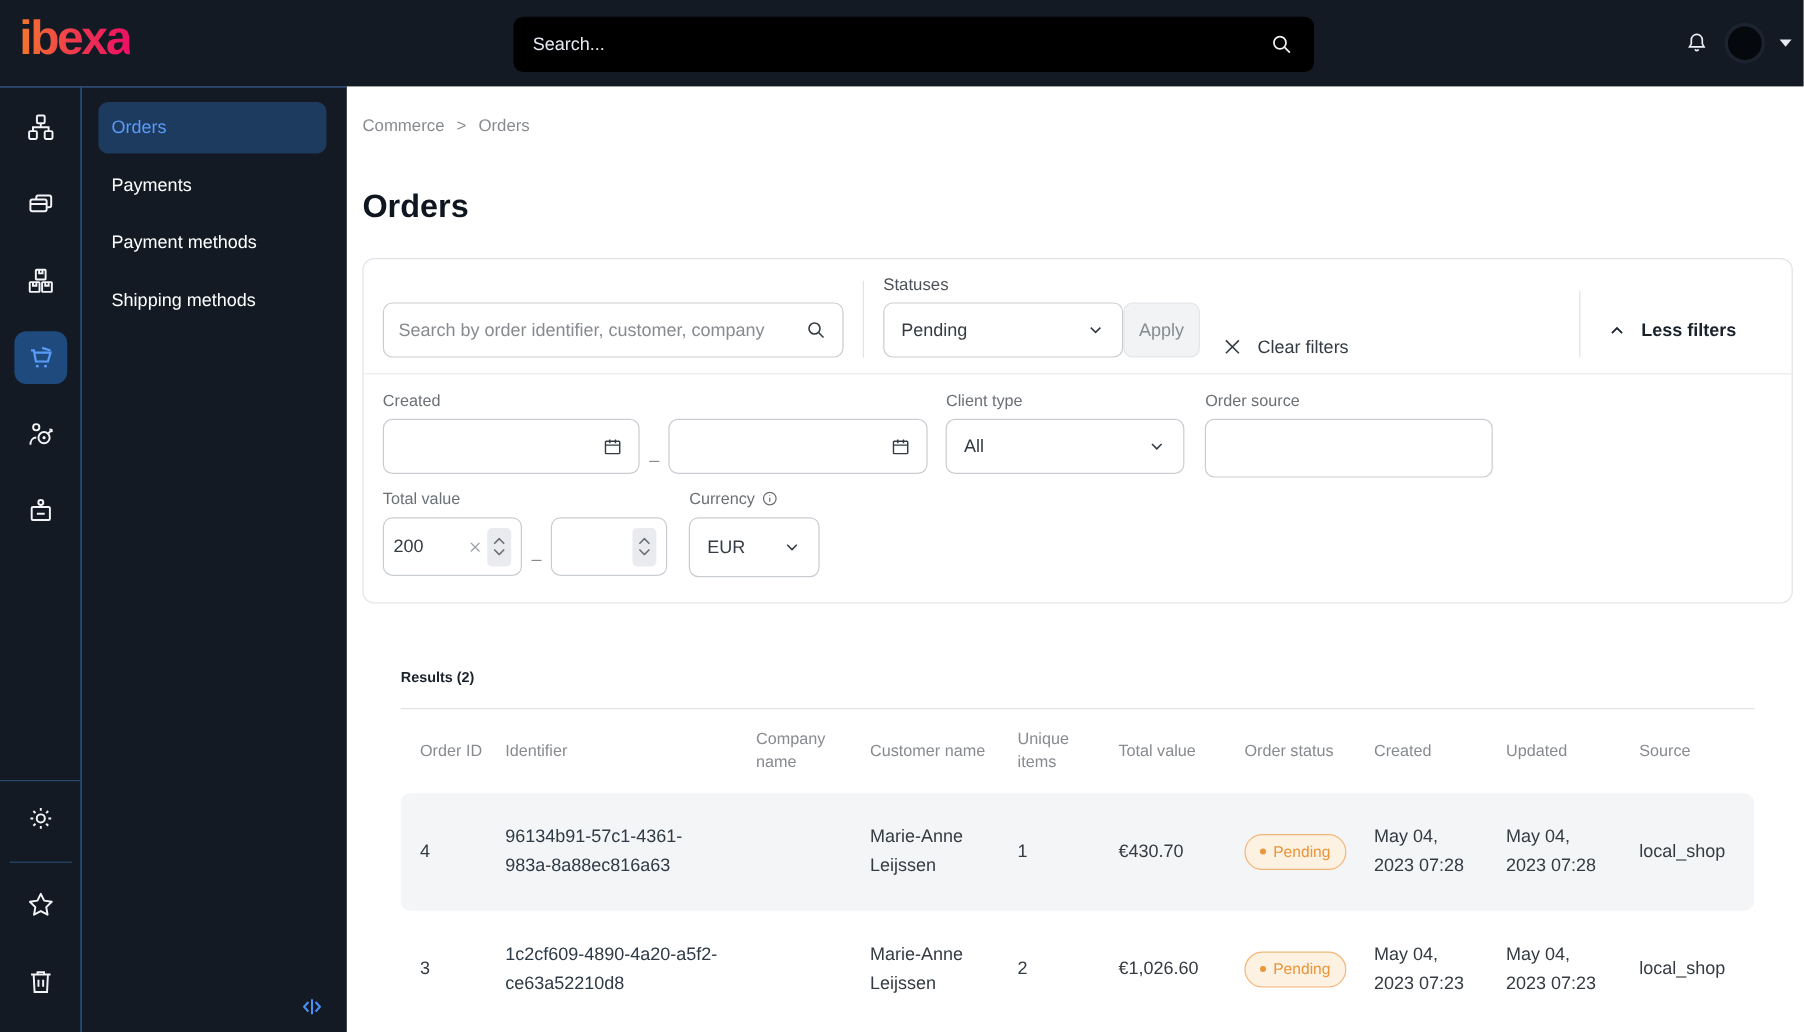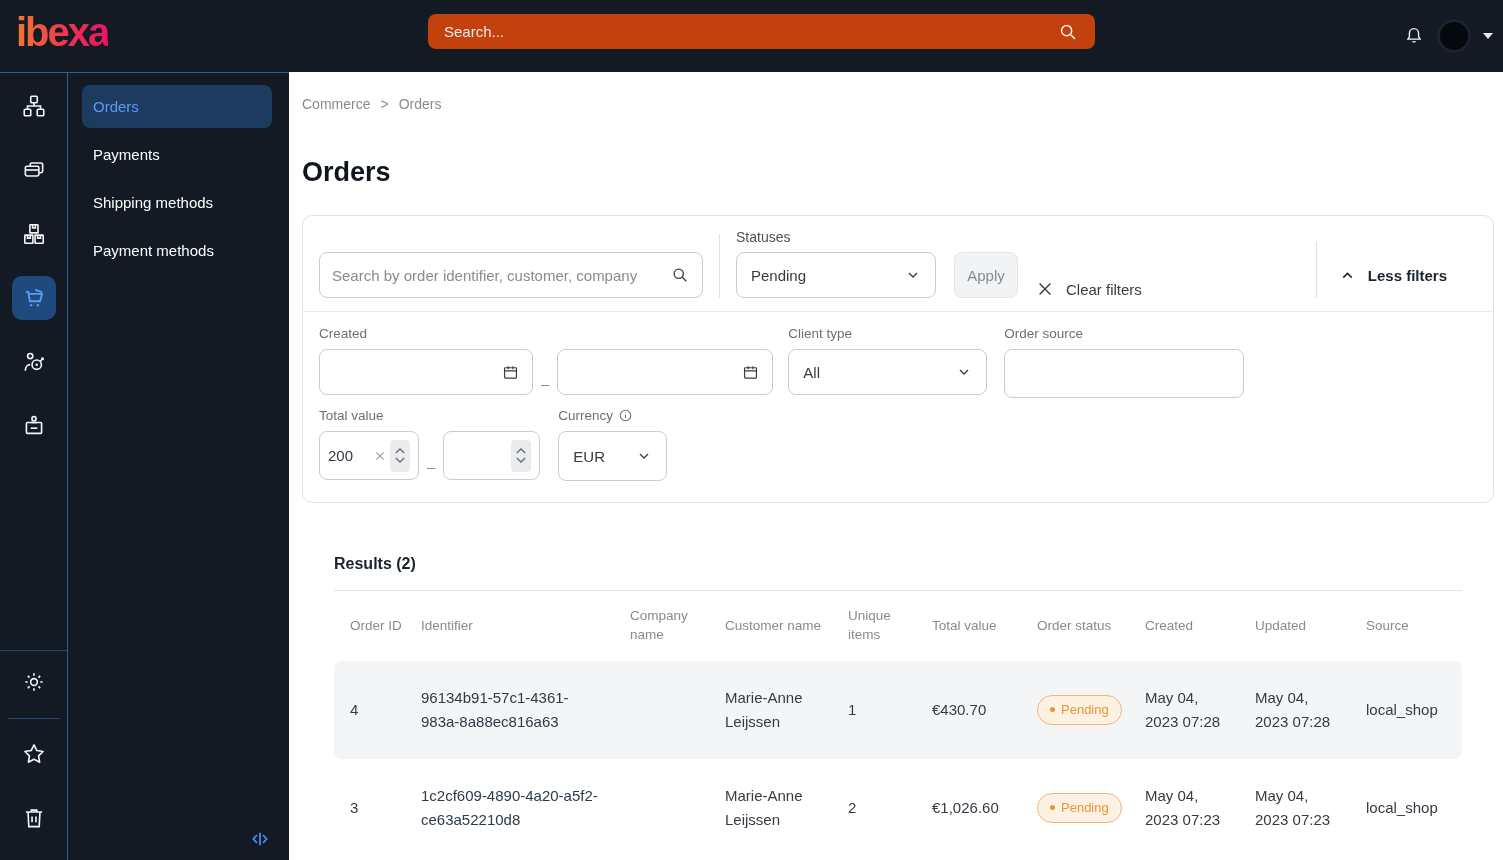--- a/index.html
+++ b/index.html
@@ -4,21 +4,21 @@
 <style>
   *{box-sizing:border-box;margin:0;padding:0}
   html,body{width:1503px;height:860px;overflow:hidden}
   body{font-family:"Liberation Sans",sans-serif;background:#fff;color:#343b42}
 
   
   .topbar{position:absolute;top:0;left:0;width:1503px;height:72px;background:#141a24;z-index:20}
   .logo{position:absolute;left:16px;top:12px;font-size:40px;font-weight:800;letter-spacing:-2px;
         background:linear-gradient(90deg,#f4772e 0%,#ee3450 55%,#ed1164 100%);
         -webkit-background-clip:text;background-clip:text;color:transparent;line-height:1}
-  .topbar-search{position:absolute;left:428px;top:14px;width:667px;height:35px;background:#c2410c;
+  .topbar-search{position:absolute;left:428px;top:14px;width:667px;height:46px;background:#000000;
         border-radius:8px;display:flex;align-items:center;padding:0 16px}
   .topbar-search input{flex:1;background:transparent;border:none;outline:none;color:#eef2f7;font-size:15px;
         font-family:"Liberation Sans",sans-serif}
   .topbar-search input::placeholder{color:#e6ebf2;opacity:1}
   .topbar-right{position:absolute;right:10px;top:0;height:72px;display:flex;align-items:center;gap:12px}
   .avatar{width:34px;height:34px;border-radius:50%;background:#05080d;border:3px solid #1c232e}
   .caret{width:0;height:0;border-left:5px solid transparent;border-right:5px solid transparent;border-top:6px solid #e6ebf2}
 
   
   .shell{position:absolute;top:72px;left:0;width:1503px;height:788px;display:flex}
@@ -62,21 +62,21 @@
   .less-filters{height:46px;display:flex;align-items:center;gap:12px;font-size:15px;font-weight:700;color:#1a222c;cursor:pointer}
   .f-hr{height:1px;background:#e8eaed;margin:13px -16px 14px -16px}
   .f-row23{display:flex}
   .dash{color:#878b90;font-size:15px;align-self:center;margin:22px 8px 0 8px}
   .stepper{width:20px;height:32px;background:#e9ebee;border-radius:4px;display:flex;flex-direction:column;
         align-items:center;justify-content:center;gap:3px;flex:0 0 auto;cursor:pointer}
 
   
   .results-head{margin-left:32px;width:1128px;margin-top:34px;height:54px;border-bottom:1px solid #dfe2e6;
         display:flex;align-items:center}
-  .results-title{font-size:16px;font-weight:700;color:#1a222c}
+  .results-title{font-size:12px;font-weight:700;color:#1a222c}
   .sort-wrap{margin-left:auto;display:flex;align-items:center;height:50px}
   .sort-vdiv{width:1px;height:50px;background:#dfe2e6;margin-right:22px}
   .sort-btn{display:flex;align-items:center;gap:14px;font-size:14px;color:#343b42;cursor:pointer;padding-right:10px}
 
   
   .otable{margin-left:32px;width:1128px}
   .trow{display:grid;grid-template-columns:71px 209px 95px 123px 84px 105px 108px 110px 111px 1fr;
         align-items:center;padding-left:16px}
   .thead{height:70px;color:#878b90;font-size:13.5px;line-height:1.4}
   .thead > div{padding-right:14px}
@@ -194,24 +194,24 @@
   </nav>
 
   <nav class="submenu">
     <div class="menu-item active">
       <span>Orders</span>
     </div>
     <div class="menu-item">
       <span>Payments</span>
     </div>
     <div class="menu-item">
+      <span>Payment methods</span>
+    </div>
+    <div class="menu-item">
       <span>Shipping methods</span>
-    </div>
-    <div class="menu-item">
-      <span>Payment methods</span>
     </div>
 
     <div class="collapse-btn">
       <svg width="24" height="24" viewBox="0 0 24 24" fill="none" stroke="#4a90f8" stroke-width="1.7">
         <path d="M9 8l-3.6 4L9 16"></path>
           <path d="M15 8l3.6 4L15 16"></path>
           <path d="M12 5.8v12.4"></path>
       </svg>
     </div>
   </nav>
@@ -246,21 +246,21 @@
         <div class="f-group" style="width:200px">
           <span class="f-label">Statuses</span>
           <div class="select-box">
             <span>Pending</span>
             <svg width="16" height="16" viewBox="0 0 20 20" fill="none" stroke="#343b42" stroke-width="1.6">
               <path d="M5 7.5l5 5 5-5"></path>
             </svg>
           </div>
         </div>
 
-        <button class="apply-btn" style="margin-left:18px">Apply</button>
+        <button class="apply-btn" style="">Apply</button>
 
         <button class="clear-btn" style="margin-left:18px">
           <svg width="18" height="18" viewBox="0 0 20 20" fill="none" stroke="#343b42" stroke-width="1.5">
             <path d="M4 4l12 12M16 4L4 16"></path>
           </svg>
           <span>Clear filters</span>
         </button>
 
         <div class="vdiv" style="margin-left:auto;height:56px"></div>
 
@@ -315,21 +315,21 @@
           <div class="input-box" style="height:49px">
             <input type="text" value="" style="">
           </div>
         </div>
       </div>
 
       <div class="f-row23" style="margin-top:10px">
         <div class="f-group">
           <span class="f-label-sub">Total value</span>
           <div style="display:flex">
-            <div class="input-box" style="width:100px;height:49px;padding:0 8px;gap:4px">
+            <div class="input-box" style="width:116px;height:49px;padding:0 8px;gap:4px">
               <input type="text" style="width: 32px;" value="200">
               <span>
                 <svg width="12" height="12" viewBox="0 0 20 20" fill="none" stroke="#9a9ea3" stroke-width="1.8">
                   <path d="M4 4l12 12M16 4L4 16"></path>
                 </svg>
               </span>
               <span class="stepper">
                 <svg width="10" height="6" viewBox="0 0 12 7" fill="none" stroke="#6a6f75" stroke-width="1.6">
                     <path d="M1 6l5-5 5 5"></path>
                   </svg>

